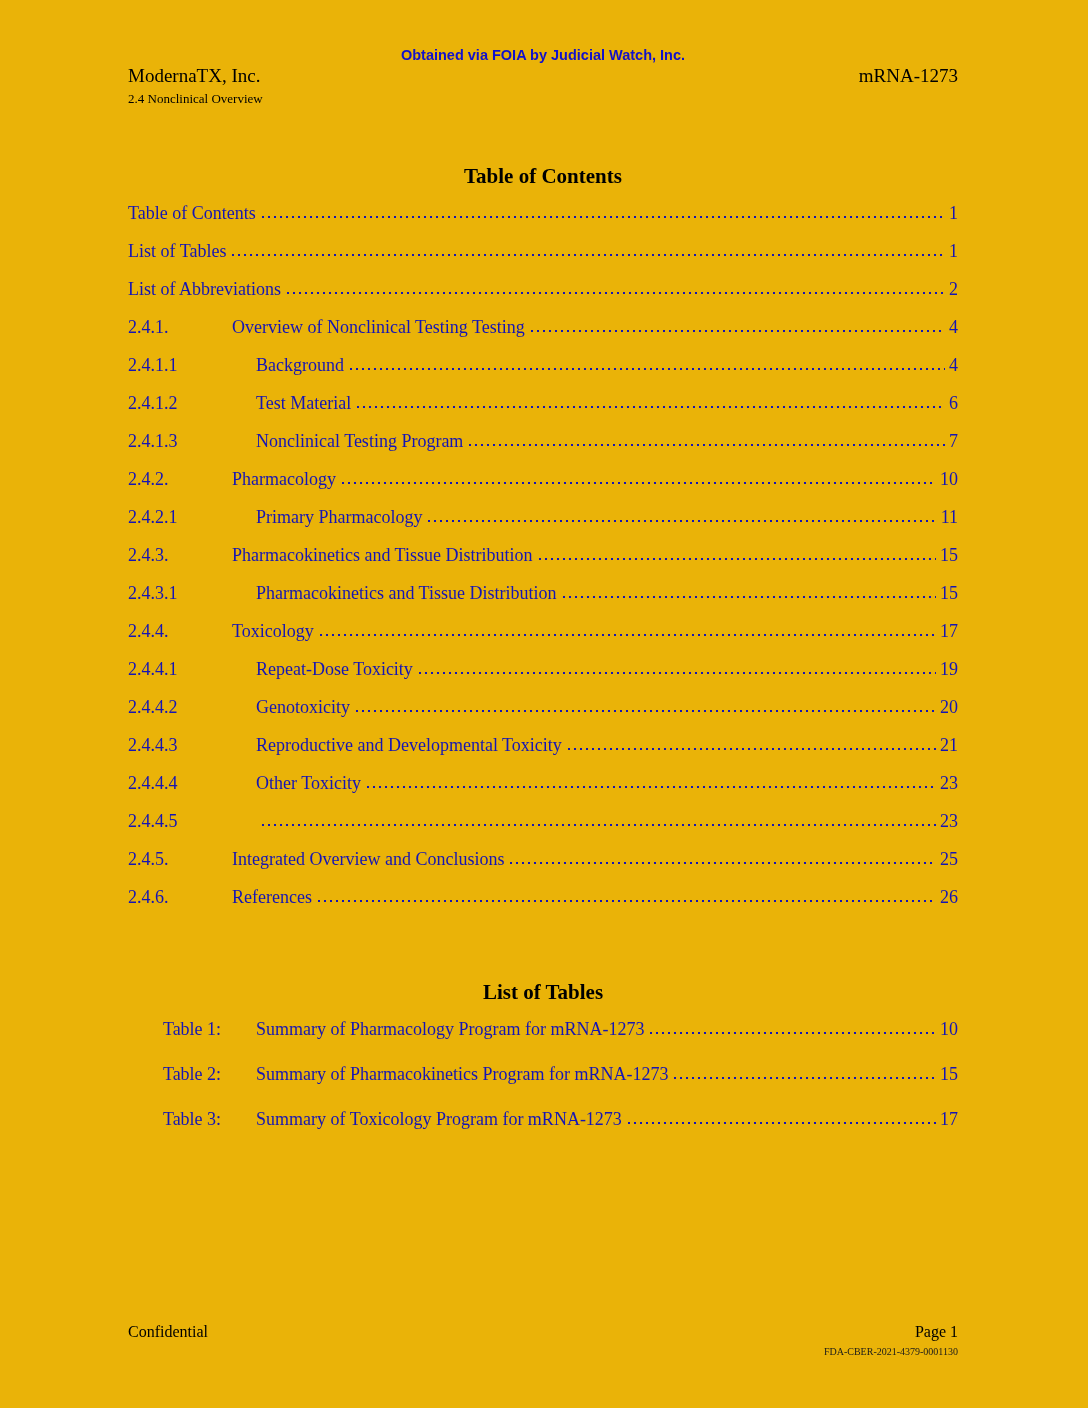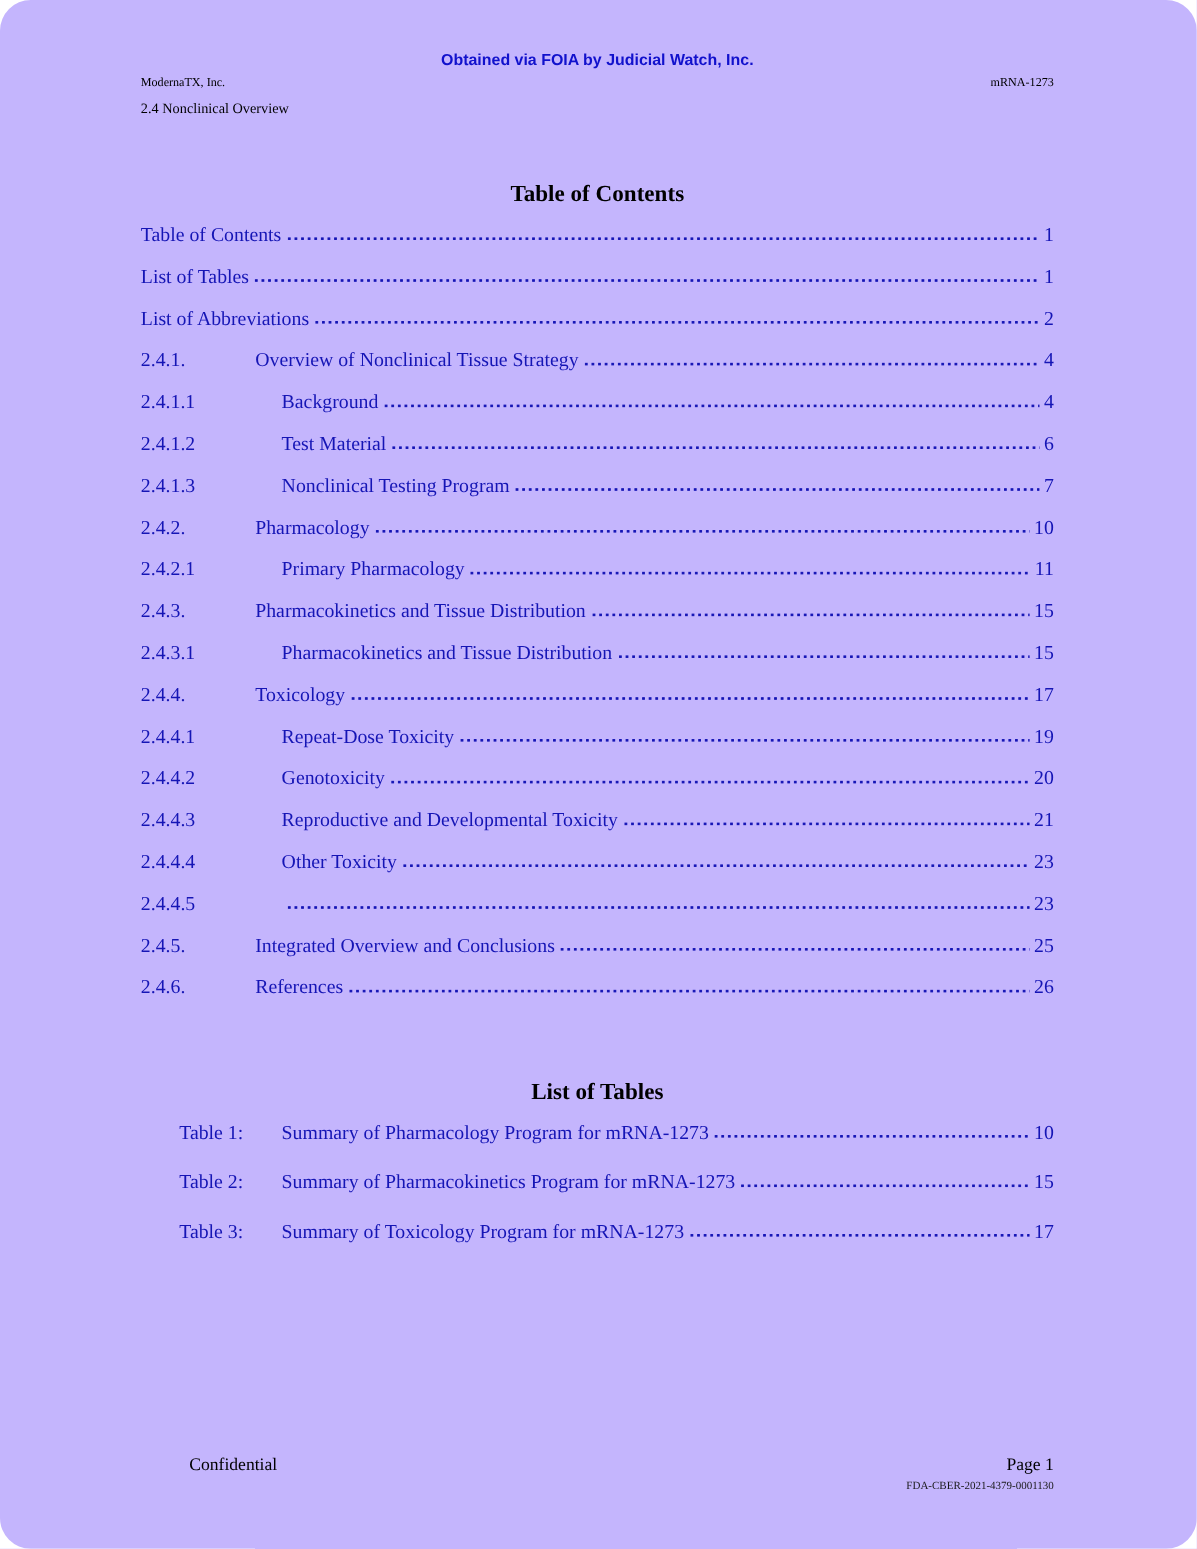--- a/index.html
+++ b/index.html
@@ -7,45 +7,44 @@
     --watermark-blue: #1111cc;
     --ink: #000000;
     --stamp-ink: #1a1a1a;
   }
   * { box-sizing: border-box; }
   body { margin: 0; background: #ffffff; }
   .page {
     position: relative;
     width: 1088px;
     height: 1408px;
-    background: #c4b5fd;
+    background: #eab308;
     font-family: "Liberation Serif", serif;
     color: var(--ink);
     overflow: hidden;
-    border-radius: 28px;
   }
   .content {
     position: absolute;
     left: 128px;
     right: 130px;
     top: 0;
     padding-top: 46px;
   }
   .foia {
     text-align: center;
     font-family: "Liberation Sans", sans-serif;
     font-weight: bold;
     font-size: 14.5px;
     line-height: 18px;
     color: var(--watermark-blue);
   }
   .header-line1 {
     display: flex;
     justify-content: space-between;
-    font-size: 11px;
+    font-size: 19px;
     line-height: 23px;
   }
   .header-line2 {
     font-size: 13px;
     line-height: 23px;
   }
   .sec-heading {
     text-align: center;
     font-size: 21px;
     font-weight: bold;
@@ -80,21 +79,20 @@
     background-repeat: repeat-x;
     background-position: left bottom;
   }
   .pg { flex: 0 0 auto; }
   .footer {
     position: absolute;
     left: 128px;
     right: 130px;
     top: 1322px;
     font-size: 16px;
-    margin-left: 44px;
   }
   .footer-row {
     display: flex;
     justify-content: space-between;
     line-height: 20px;
   }
   .fda-stamp {
     text-align: right;
     font-family: Liberation Serif, serif;
     font-size: 10px;
@@ -129,21 +127,21 @@
           <span class="leader"></span>
           <span class="pg">1</span>
         </div>
         <div class="dot-row level0">
           <span class="ttl">List of Abbreviations</span>
           <span class="leader"></span>
           <span class="pg">2</span>
         </div>
         <div class="dot-row level1">
           <span class="num">2.4.1.</span>
-          <span class="ttl">Overview of Nonclinical Tissue Strategy</span>
+          <span class="ttl">Overview of Nonclinical Testing Testing</span>
           <span class="leader"></span>
           <span class="pg">4</span>
         </div>
         <div class="dot-row level2">
           <span class="num">2.4.1.1</span>
           <span class="ttl">Background</span>
           <span class="leader"></span>
           <span class="pg">4</span>
         </div>
         <div class="dot-row level2">

